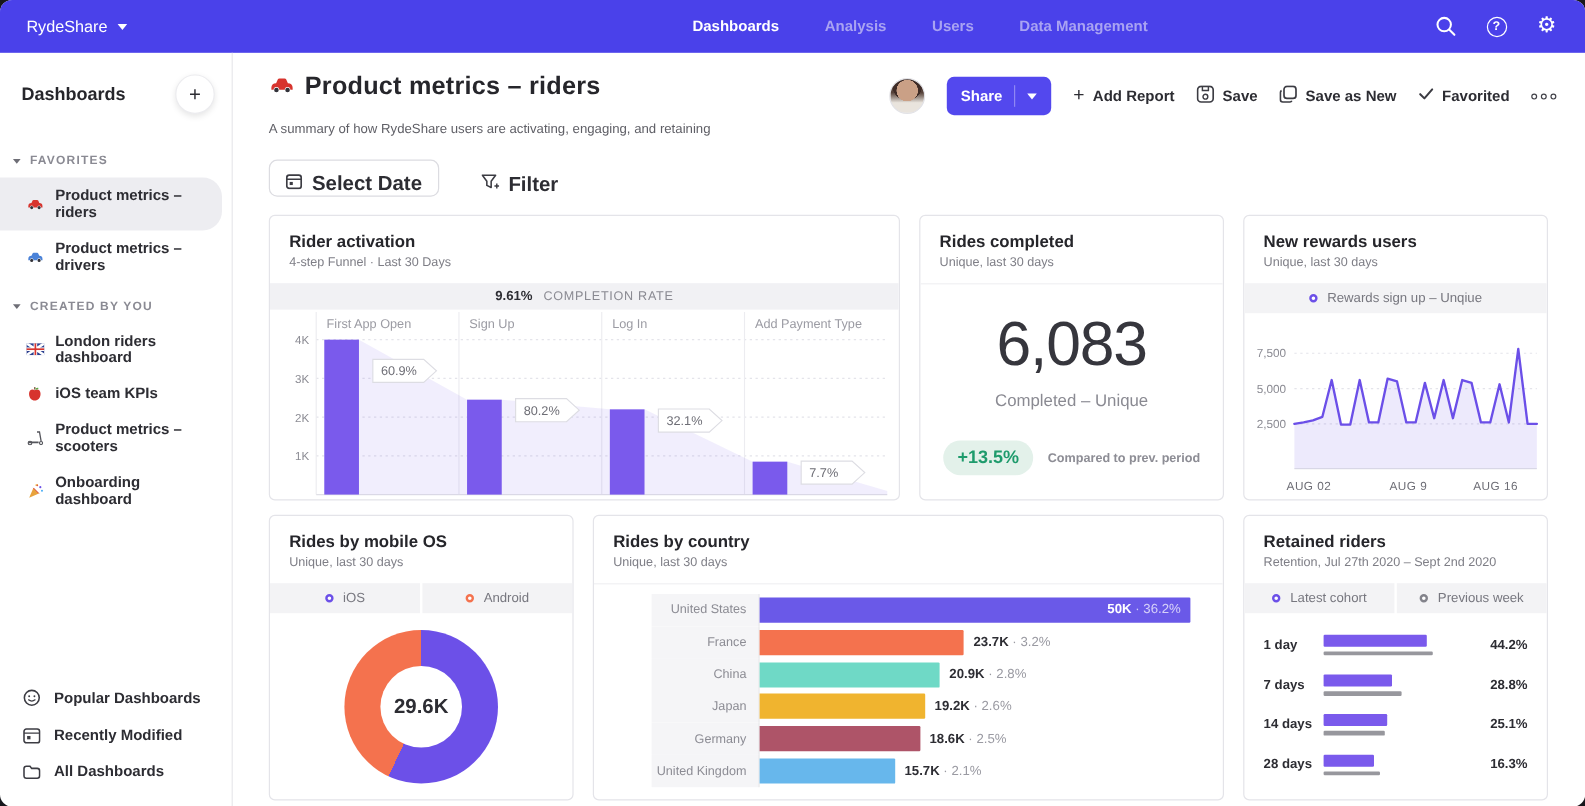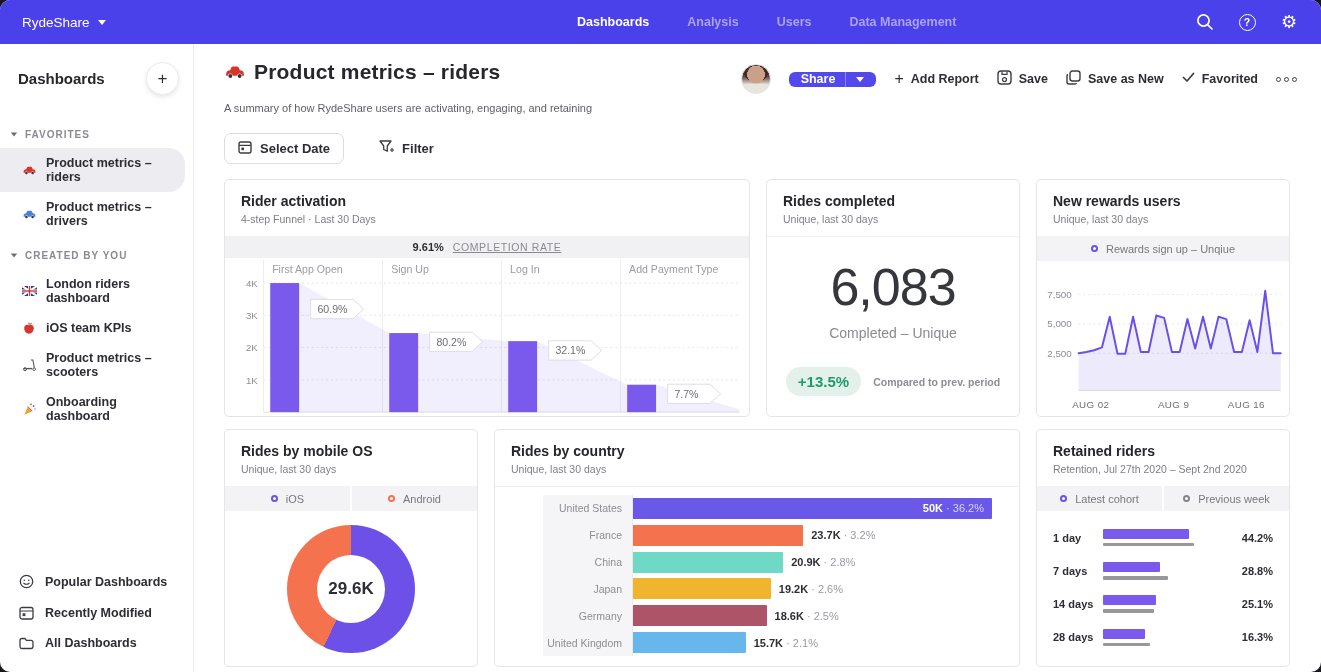--- a/index.html
+++ b/index.html
@@ -37,43 +37,43 @@
 
   
   .mhead { display:flex; justify-content:space-between; align-items:flex-start; }
   .page-title { font-size:21px; font-weight:bold; color:#26262b; display:flex; align-items:center; gap:8px; letter-spacing:.2px; }
   .page-sub { font-size:11px; color:#5f5f66; margin-top:18px; }
   .actions { display:flex; align-items:center; gap:18px; margin-top:4px; }
   .avatar { width:30px; height:30px; border-radius:50%; cursor:pointer; flex-shrink:0;
     background: radial-gradient(circle at 50% 34%, #caa086 0 38%, transparent 39%),
                 radial-gradient(circle at 50% 18%, #3E2B26 0 46%, transparent 47%),
                 linear-gradient(180deg,#56423a 0 40%, #e9e4dd 70%); border:1px solid #e2e2e6; }
-  .share { background:#5348EE; color:#fff; border:none; border-radius:6px; height:15px; padding:0 12px; display:flex; align-items:center; gap:10px; font-size:12.5px; font-weight:bold; cursor:pointer; }
+  .share { background:#5348EE; color:#fff; border:none; border-radius:6px; height:32px; padding:0 12px; display:flex; align-items:center; gap:10px; font-size:12.5px; font-weight:bold; cursor:pointer; }
   .share-div { width:1px; height:18px; background:rgba(255,255,255,.35); }
   .hbtn { background:none; border:none; display:flex; align-items:center; gap:7px; font-size:12.5px; font-weight:bold; color:#2d2d33; cursor:pointer; font-family:inherit; }
   .plus-g { font-size:16px; font-weight:normal; color:#2d2d33; }
   .dots-btn { display:flex; gap:3px; }
   .dots-btn i { width:5px; height:5px; border:1.4px solid #43434a; border-radius:50%; display:block; }
 
   
   .controls { display:flex; align-items:center; gap:22px; margin:19px 0 15px; }
-  .ctl-btn { display:flex; align-items:center; gap:8px; border:1px solid #DCDCE1; border-radius:7px; height:31px; padding:0 13px; font-size:13px; font-weight:bold; color:#2d2d33; background:#fff; cursor:pointer; font-family:inherit; }
+  .ctl-btn { display:flex; align-items:flex-end; gap:8px; border:1px solid #DCDCE1; border-radius:7px; height:31px; padding:0 13px; font-size:17px; font-weight:bold; color:#2d2d33; background:#fff; cursor:pointer; font-family:inherit; }
   .ctl-plain { border:none; background:none; }
 
   
   .grid { display:grid; gap:16px; margin-bottom:12px; }
   .g1 { grid-template-columns:526px 254px 254px; }
   .g2 { grid-template-columns:254px 526px 254px; }
   .card { border:1px solid #E4E4E9; border-radius:5px; background:#fff; height:238px; overflow:hidden; display:flex; flex-direction:column; }
   .card-h { padding:13px 16px 11px; }
   .card-title { font-size:14px; font-weight:bold; color:#26262b; }
   .card-sub { font-size:10.5px; color:#7E7E86; margin-top:4px; }
   .strip { background:#F1F1F4; height:22px; display:flex; align-items:center; justify-content:center; gap:9px; font-size:10.5px; flex-shrink:0; }
   .strip b { color:#2d2d33; font-size:11px; }
-  .strip span { color:#8A8A92; letter-spacing:.6px;text-decoration:underline; }
+  .strip span { color:#8A8A92; letter-spacing:.6px; }
   .legend-band { display:flex; gap:2px; height:25px; flex-shrink:0; }
   .legend-cell { flex:1; background:#F3F3F5; display:flex; align-items:center; justify-content:center; gap:8px; font-size:11px; color:#77777F; }
   .ring { width:7px; height:7px; border-radius:50%; background:#fff; display:inline-block; }
   .r-purple { border:2.4px solid #6C50E8; }
   .r-orange { border:2.4px solid #F4724E; }
   .r-gray   { border:2.4px solid #83838B; }
 
   svg text { font-family:"Liberation Sans", sans-serif; }
   .ax  { font-size:10px; fill:#8C8C94; }
   .hdr { font-size:11px; fill:#9B9BA3; }

